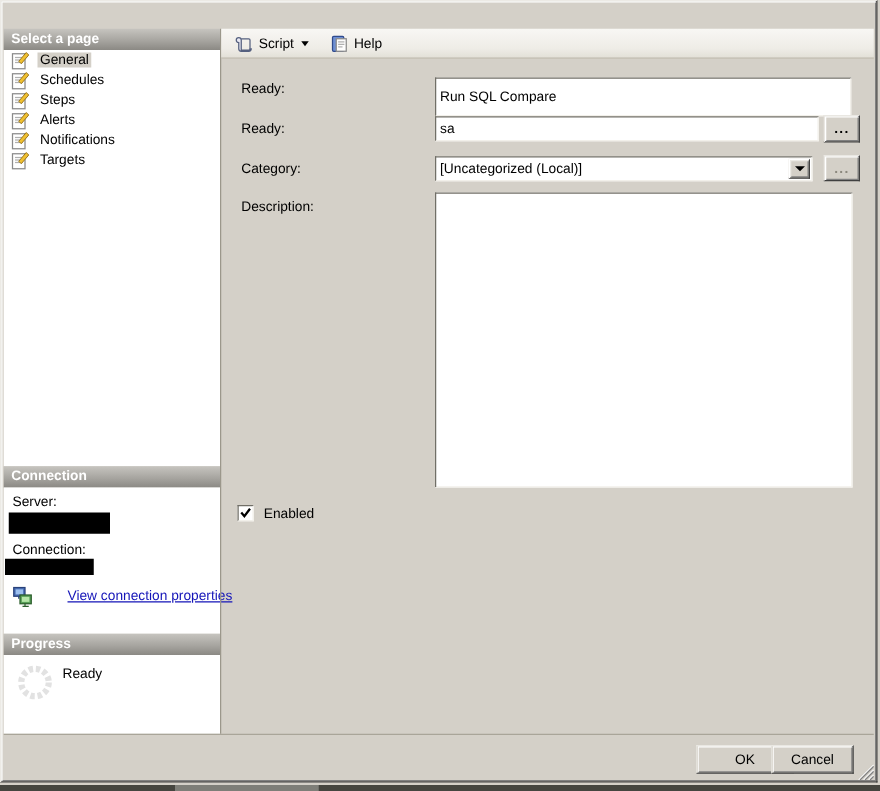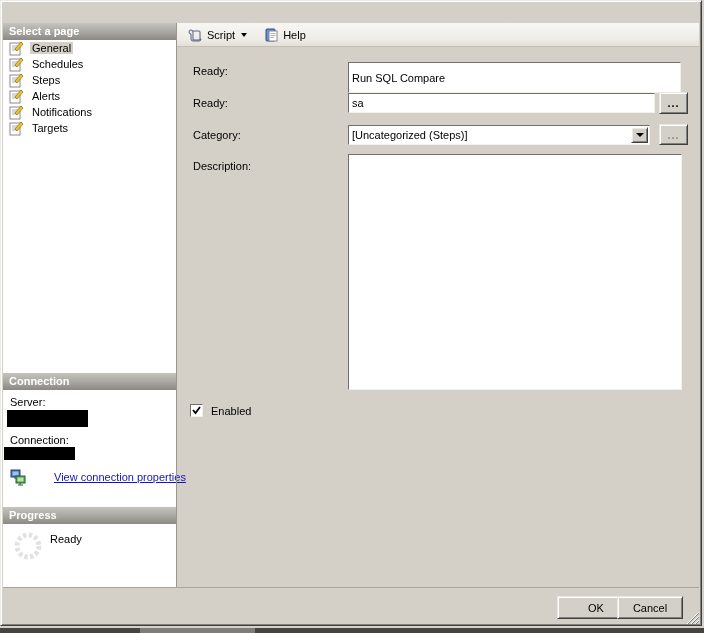--- a/index.html
+++ b/index.html
@@ -193,21 +193,21 @@
 
   <div class="form-label" style="left:193px; top:65px;">Ready:</div>
   <input class="sunken" style="left: 348px; top: 62px; width: 333px; height: 31px;" value="Run SQL Compare">
 
   <div class="form-label" style="left:193px; top:97px;">Ready:</div>
   <input class="sunken" style="left: 348px; top: 93px; width: 307px; height: 20px;" value="sa">
   <button class="btn browse" style="left:659px; top:92px; width:29px; height:22px;">...</button>
 
   <div class="form-label" style="left:193px; top:129px;">Category:</div>
   <div class="sunken combo" style="left:348px; top:125px; width:302px; height:20px;">
-    <span>[Uncategorized (Steps)]</span>
+    <span>[Uncategorized (Local)]</span>
     <span class="combo-arrow-btn">
         <span class="combo-arrow"></span>
       </span>
   </div>
   <button class="btn browse disabled" style="left:659px; top:124px; width:29px; height:21px;">...</button>
 
   <div class="form-label" style="left:193px; top:160px;">Description:</div>
   <textarea class="sunken" style="left: 348px; top: 154px; width: 334px; height: 236px;"></textarea>
 
   <span class="checkbox" style="left:190px; top:404px;">

